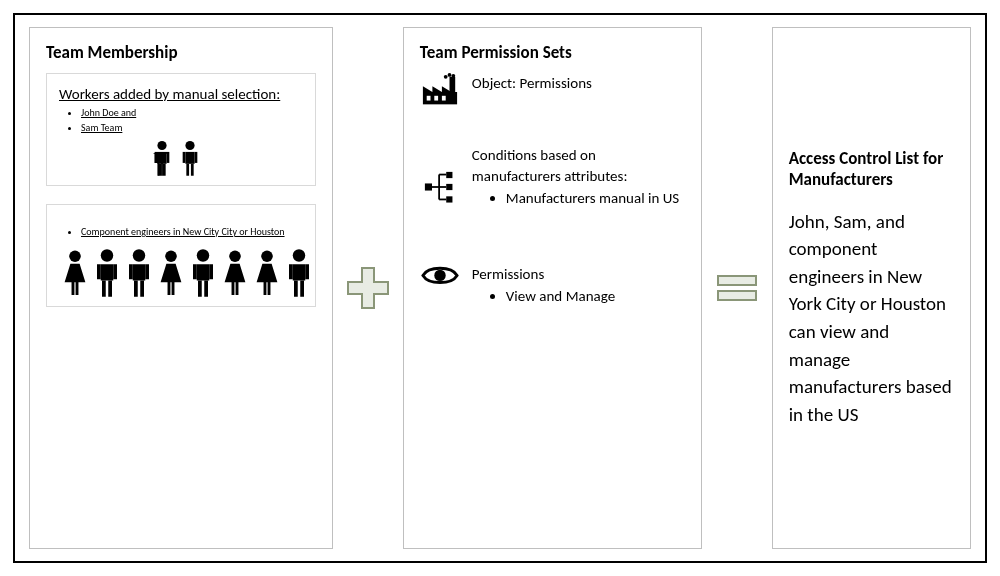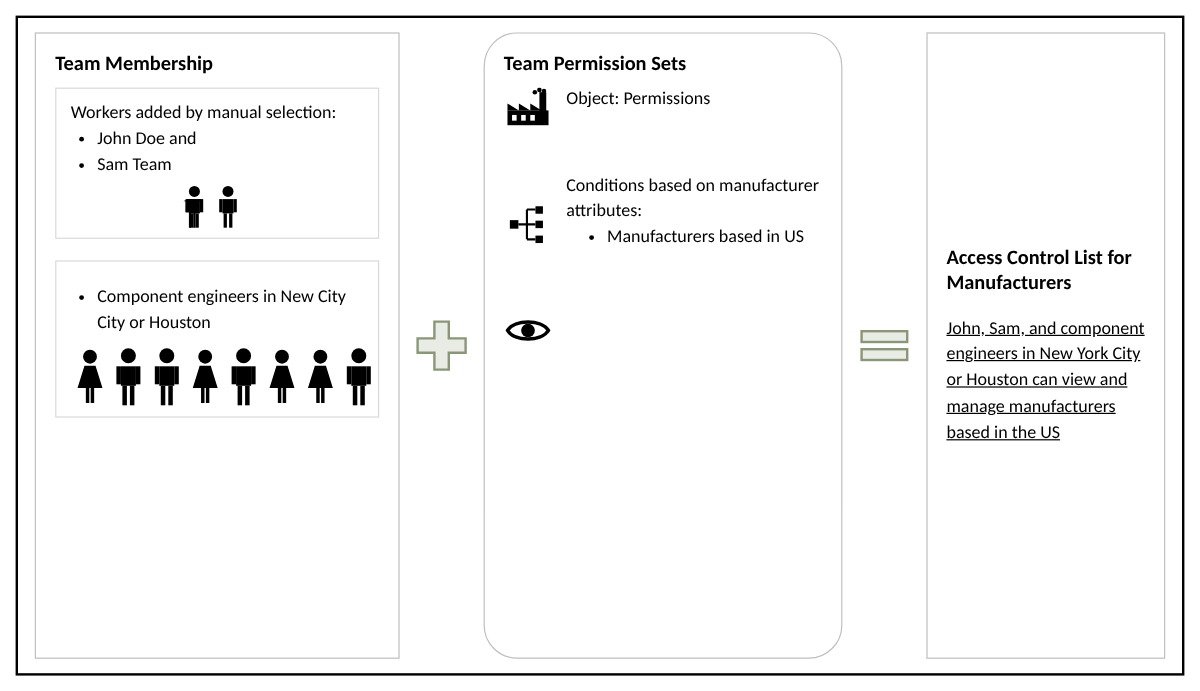--- a/index.html
+++ b/index.html
@@ -19,37 +19,38 @@
     align-items: center;
     gap: 12px;
   }
   .panel {
     border: 1.5px solid #bfbfbf;
     background: #fff;
     height: 100%;
     padding: 14px 16px;
   }
   .panel-left { width: 305px; }
-  .panel-mid  { width: 300px; border-radius: 28px; }
+  .panel-mid  { width: 300px; }
   .panel-right{ width: 200px; display:flex; flex-direction:column; justify-content:center;}
   .panel h2 {
     font-size: 17px;
     font-weight: bold;
     margin-bottom: 10px;
   }
   .subbox {
     border: 1.5px solid #d9d9d9;
     padding: 10px 0 8px 12px;
     font-size: 15px;
     line-height: 1.35;
     margin-bottom: 18px;
+    text-decoration: underline;
   }
   .subbox:last-child { margin-bottom: 0; }
   ul.bullets { list-style: disc; padding-left: 22px; margin-top: 2px; }
-  ul.bullets li { margin: 1px 0; font-size:15px; }
+  ul.bullets li { margin: 1px 0; font-size:10px; }
   .people-row {
     display: flex;
     justify-content: center;
     gap: 6px;
     margin-top: 6px;
   }
   .people-row.left { justify-content:flex-start; padding-left:92px; }
   .people-row.many { gap: 2px; justify-content:center; margin-top:10px;}
   .person-male, .person-female { width: 22px; }
   .person-female { width: 24px; }
@@ -57,21 +58,21 @@
   .op {
     width: 46px; height:46px;
     flex: 0 0 46px;
   }
   .mid-row { display:flex; align-items:flex-start; gap:12px; margin-top:6px; }
   .mid-row .mic { width:40px; flex:0 0 40px; display:flex; justify-content:center; }
   .mid-text { font-size:15px; line-height:1.35; }
   .mid-text ul { list-style: disc; padding-left: 34px; margin-top:2px;}
   .mid-row.cond { margin-top:40px; }
   .mid-row.perm { margin-top:56px; }
-  .panel-right p { font-size:15px; line-height:1.45; margin-top:8px;text-decoration:underline;}
+  .panel-right p { font-size:19px; line-height:1.45; margin-top:8px;}
 </style>
 </head>
 <body>
 
 <div class="frame">
 
   <div class="panel panel-left">
     <h2>Team Membership</h2>
 
     <div class="subbox">
@@ -190,34 +191,40 @@
           <line x1="17" y1="4" x2="17" y2="32" stroke="#000" stroke-width="2"></line>
           <line x1="17" y1="4" x2="25" y2="4" stroke="#000" stroke-width="2"></line>
           <line x1="17" y1="18" x2="25" y2="18" stroke="#000" stroke-width="2"></line>
           <line x1="17" y1="32" x2="25" y2="32" stroke="#000" stroke-width="2"></line>
           <rect x="25" y="1" width="7" height="7" fill="#000"></rect>
           <rect x="25" y="14.5" width="7" height="7" fill="#000"></rect>
           <rect x="25" y="28.5" width="7" height="7" fill="#000"></rect>
         </svg>
       </div>
       <div class="mid-text">
-        <div>Conditions based on manufacturer attributes:</div>
+        <div>Conditions based on manufacturers attributes:</div>
         <ul>
-          <li>Manufacturers based in US</li>
+          <li>Manufacturers manual in US</li>
         </ul>
       </div>
     </div>
 
     <div class="mid-row perm">
       <div class="mic">
         <svg viewBox="0 0 40 24" width="38">
           <path d="M2 12 C8 2 32 2 38 12 C32 22 8 22 2 12 Z" fill="none" stroke="#000" stroke-width="3"></path>
           <circle cx="20" cy="12" r="6" fill="#000"></circle>
         </svg>
       </div>
+      <div class="mid-text">
+        <div>Permissions</div>
+        <ul>
+          <li>View and Manage</li>
+        </ul>
+      </div>
     </div>
   </div>
 
   <svg class="op" viewBox="0 0 46 46">
     <rect x="4" y="11" width="38" height="9" fill="#e8ece4" stroke="#8a9678" stroke-width="2"></rect>
     <rect x="4" y="26" width="38" height="9" fill="#e8ece4" stroke="#8a9678" stroke-width="2"></rect>
   </svg>
 
   <div class="panel panel-right">
     <h2>Access Control List for Manufacturers</h2>

